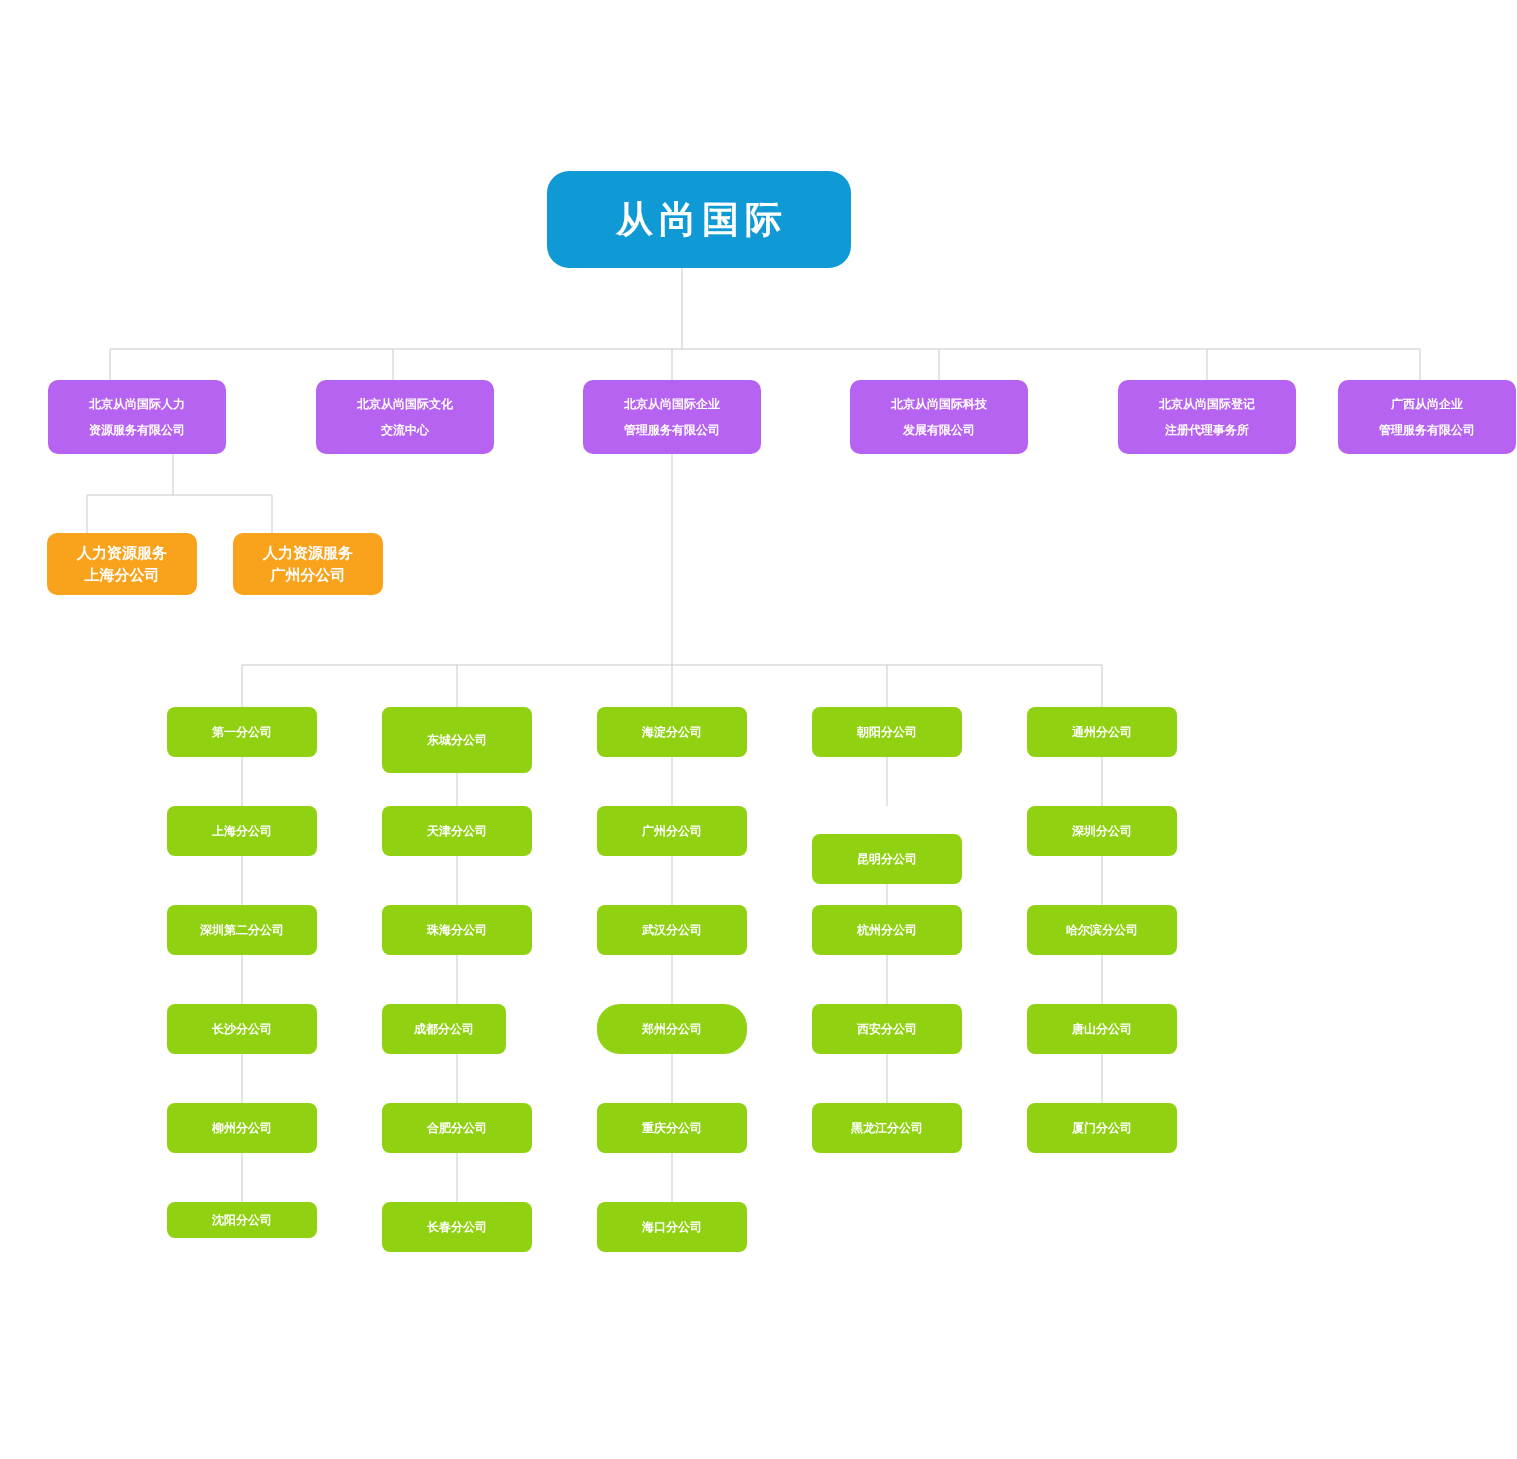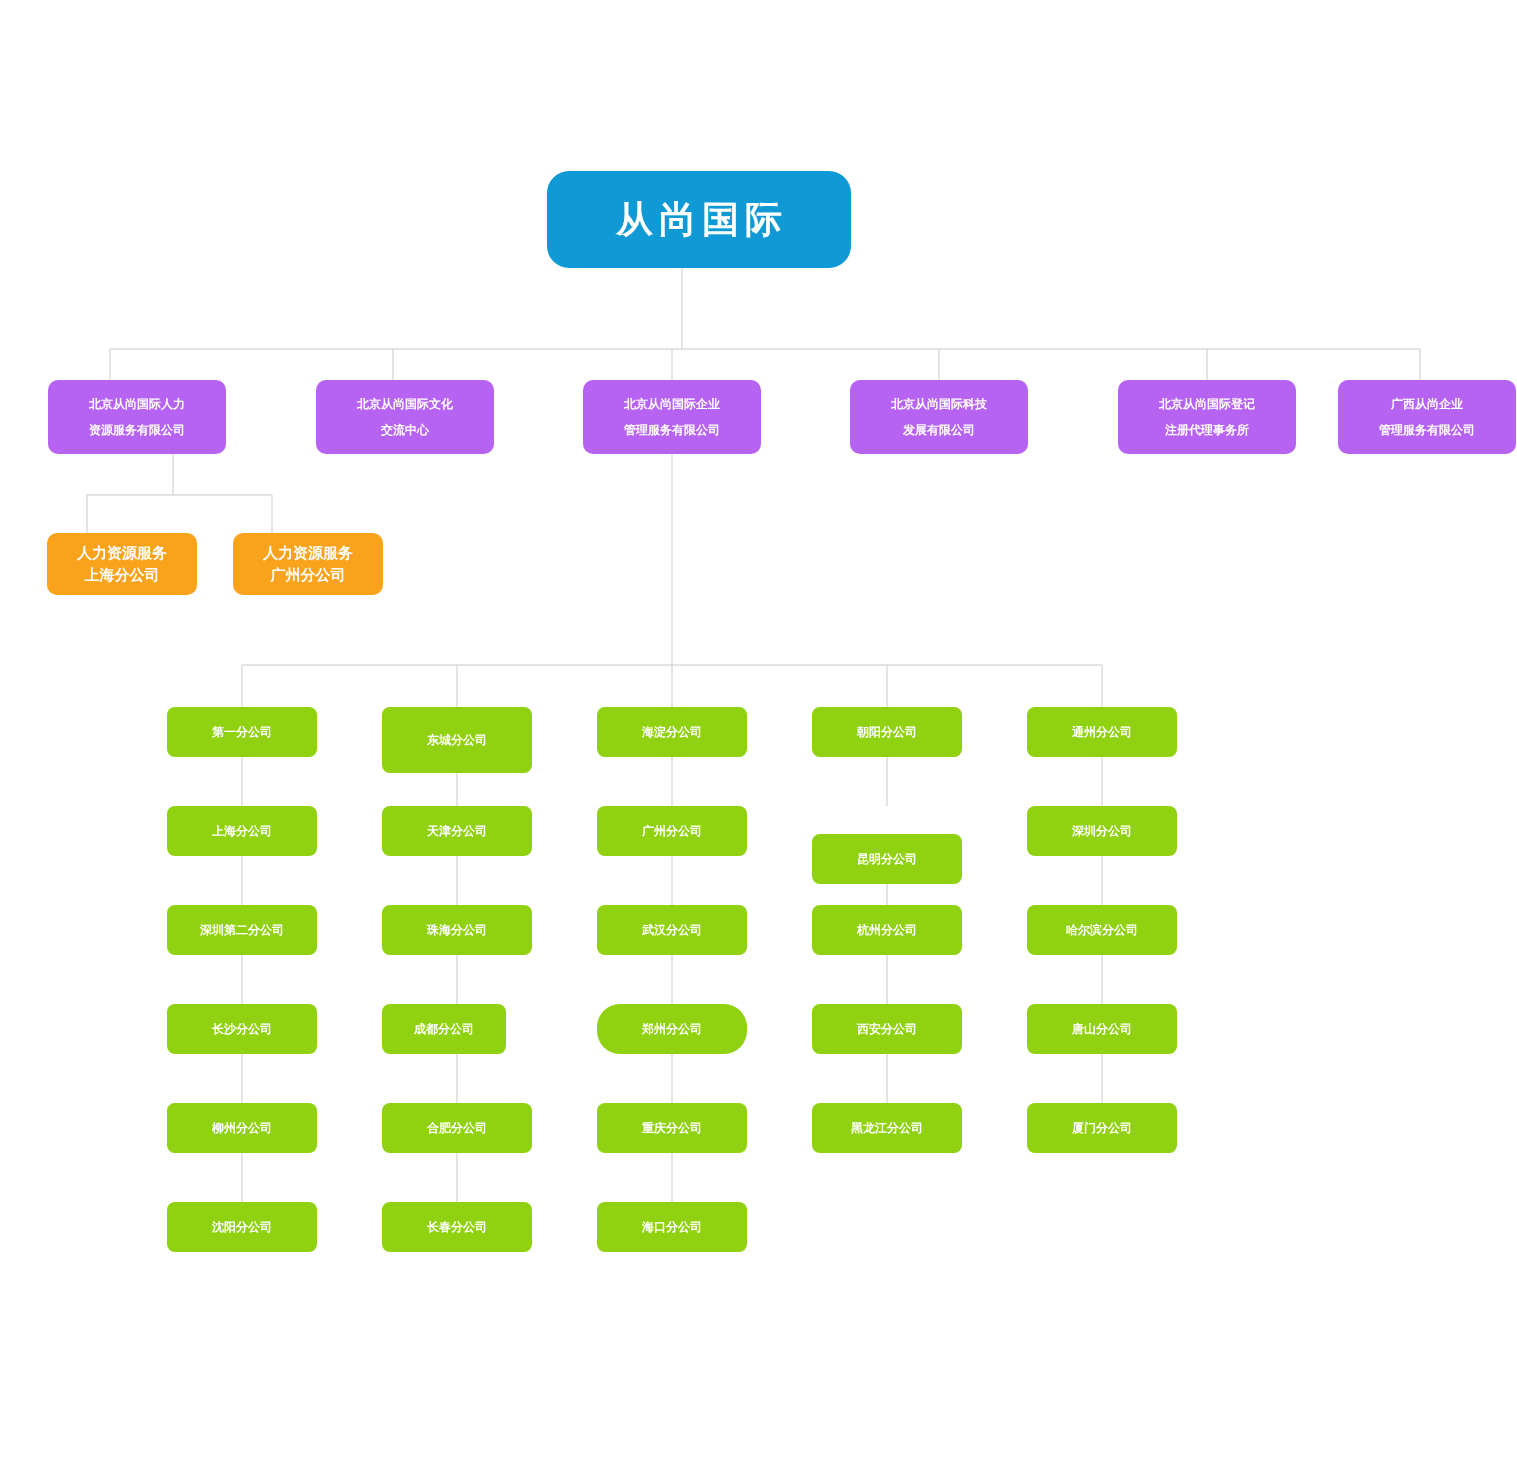--- a/index.html
+++ b/index.html
@@ -148,21 +148,21 @@
     </div>
     <div class="node node-city" style="left: 167px; top: 905px; width: 150px; height: 50px;">
       <span class="ln">深圳第二分公司</span>
     </div>
     <div class="node node-city" style="left: 167px; top: 1004px; width: 150px; height: 50px;">
       <span class="ln">长沙分公司</span>
     </div>
     <div class="node node-city" style="left: 167px; top: 1103px; width: 150px; height: 50px;">
       <span class="ln">柳州分公司</span>
     </div>
-    <div class="node node-city" style="left: 167px; top: 1202px; width: 150px; height: 50px;">
+    <div class="node node-city" style="left: 167px; top: 1202px; width: 150px; height: 36px;">
       <span class="ln">沈阳分公司</span>
     </div>
     <div class="node node-city" style="left: 382px; top: 707px; width: 150px; height: 66px;">
       <span class="ln">东城分公司</span>
     </div>
     <div class="node node-city" style="left: 382px; top: 806px; width: 150px; height: 50px;">
       <span class="ln">天津分公司</span>
     </div>
     <div class="node node-city" style="left: 382px; top: 905px; width: 150px; height: 50px;">
       <span class="ln">珠海分公司</span>

